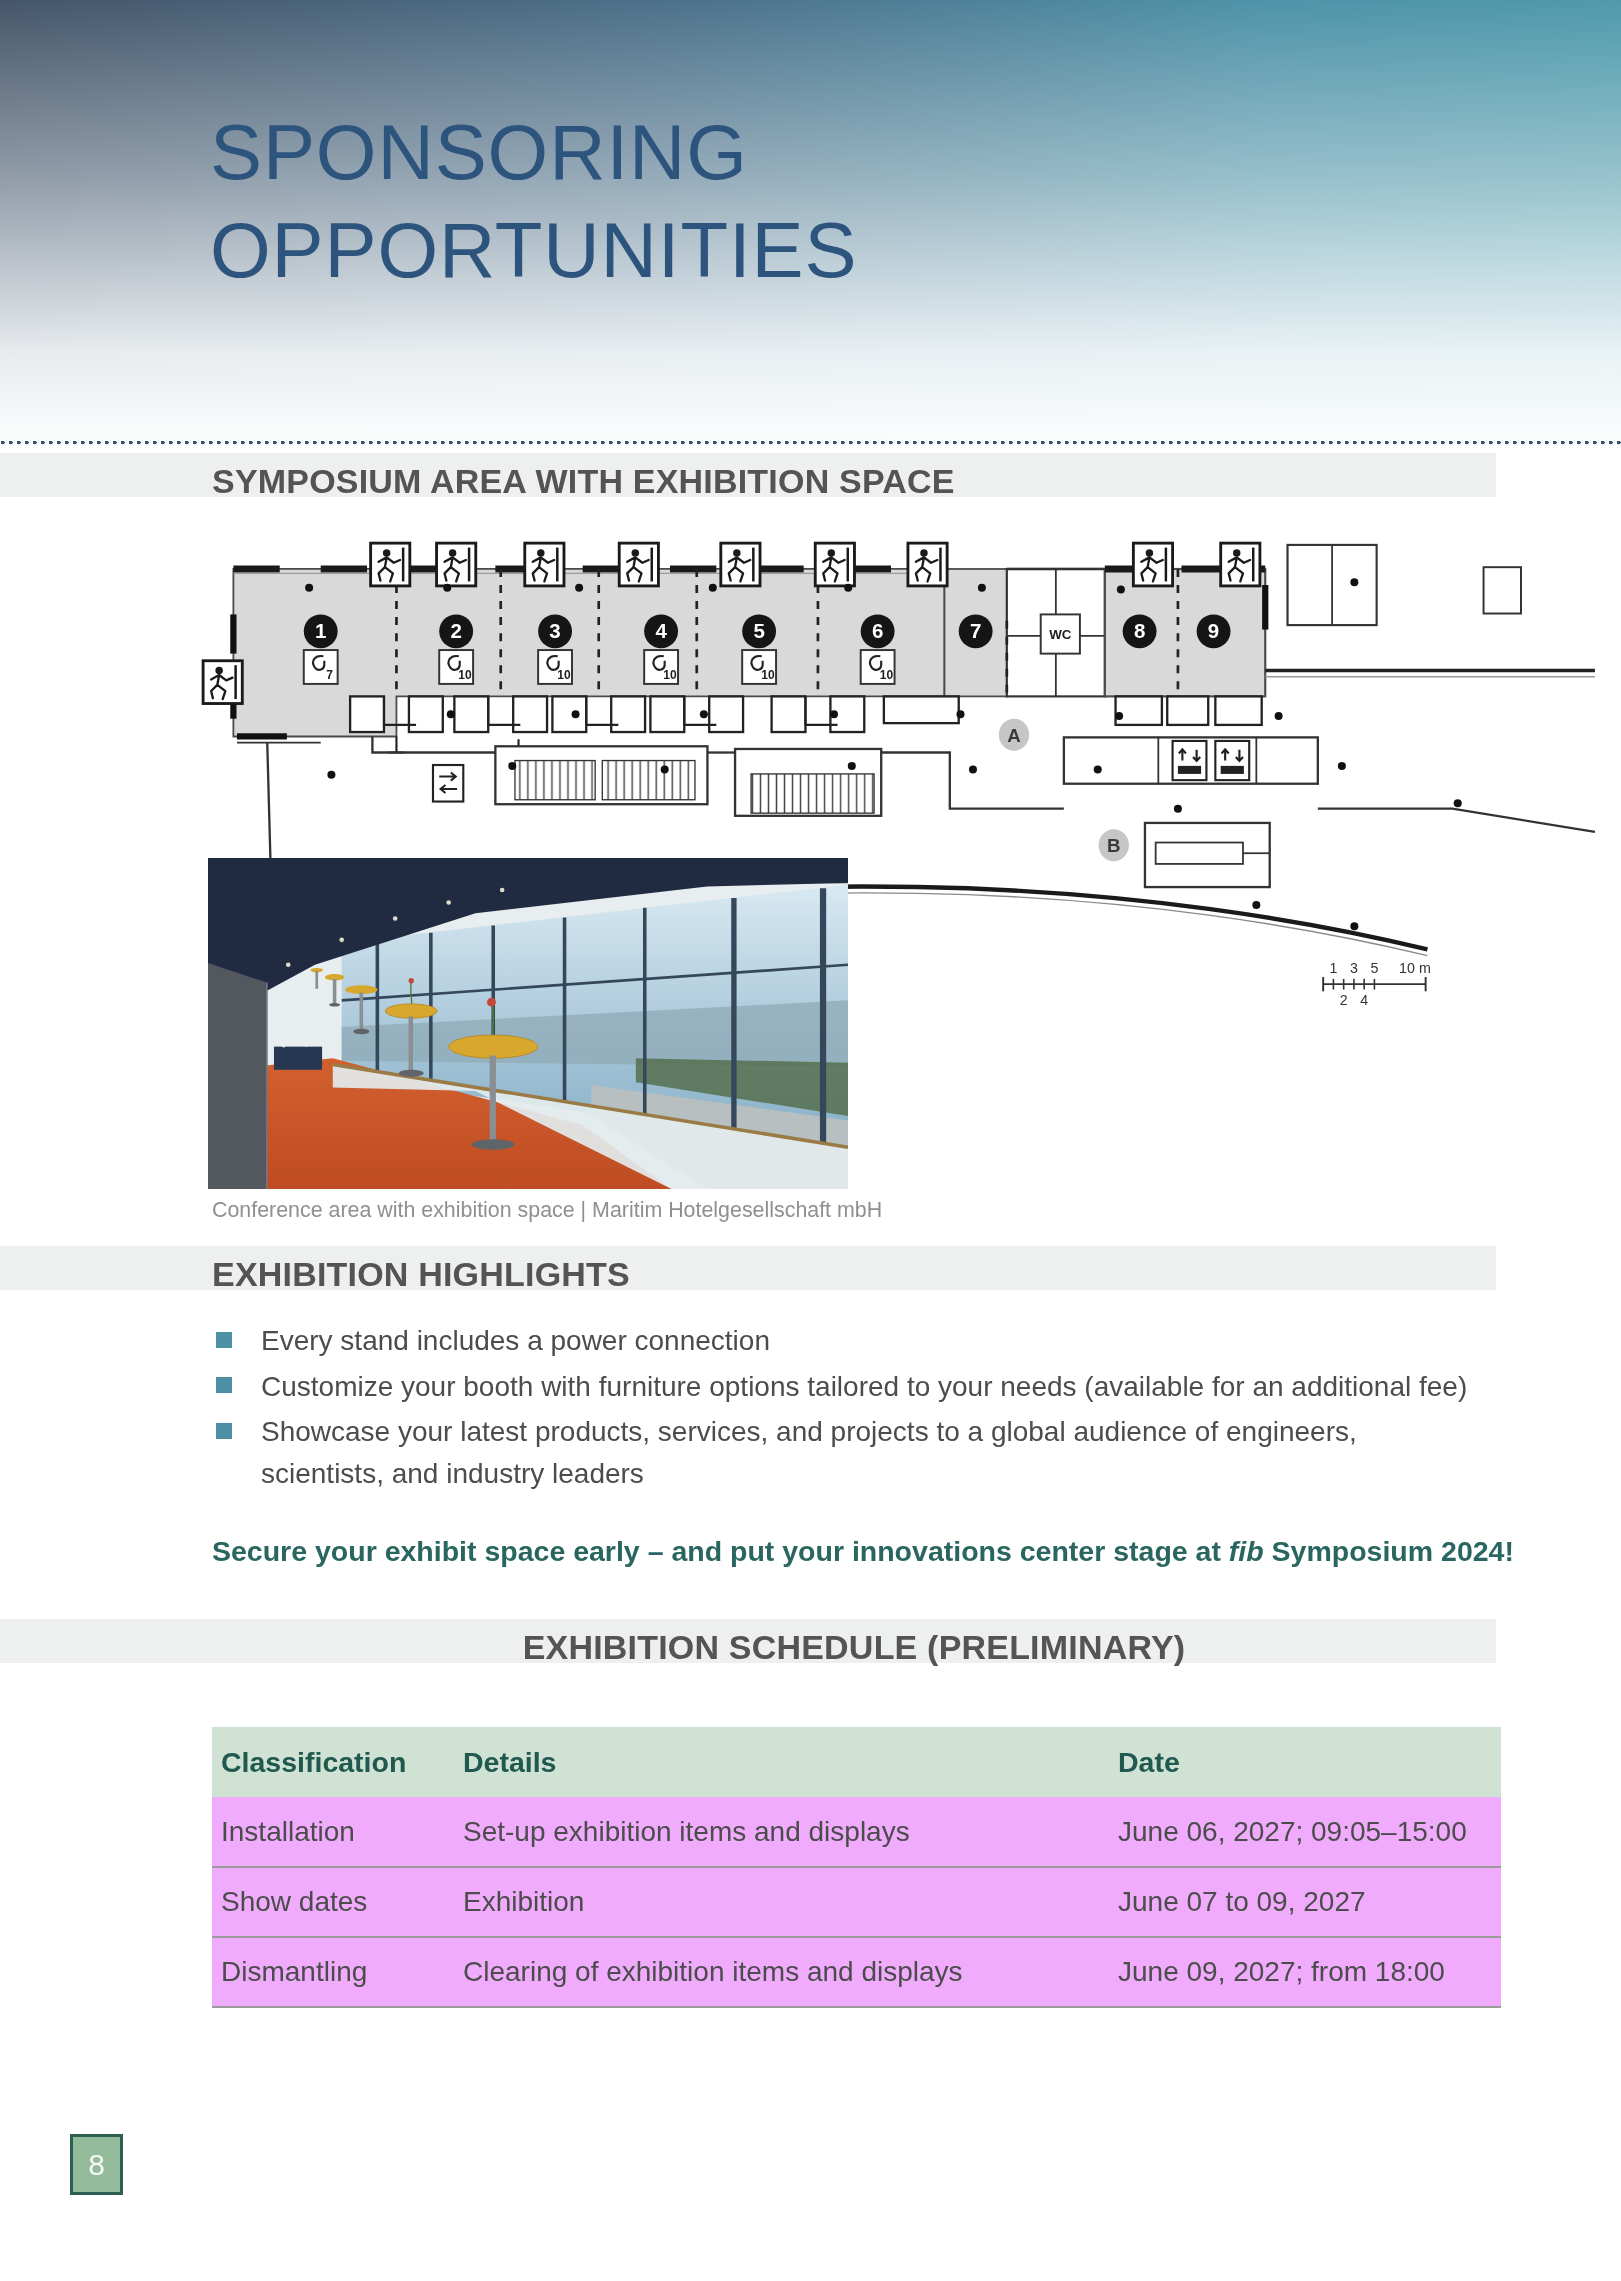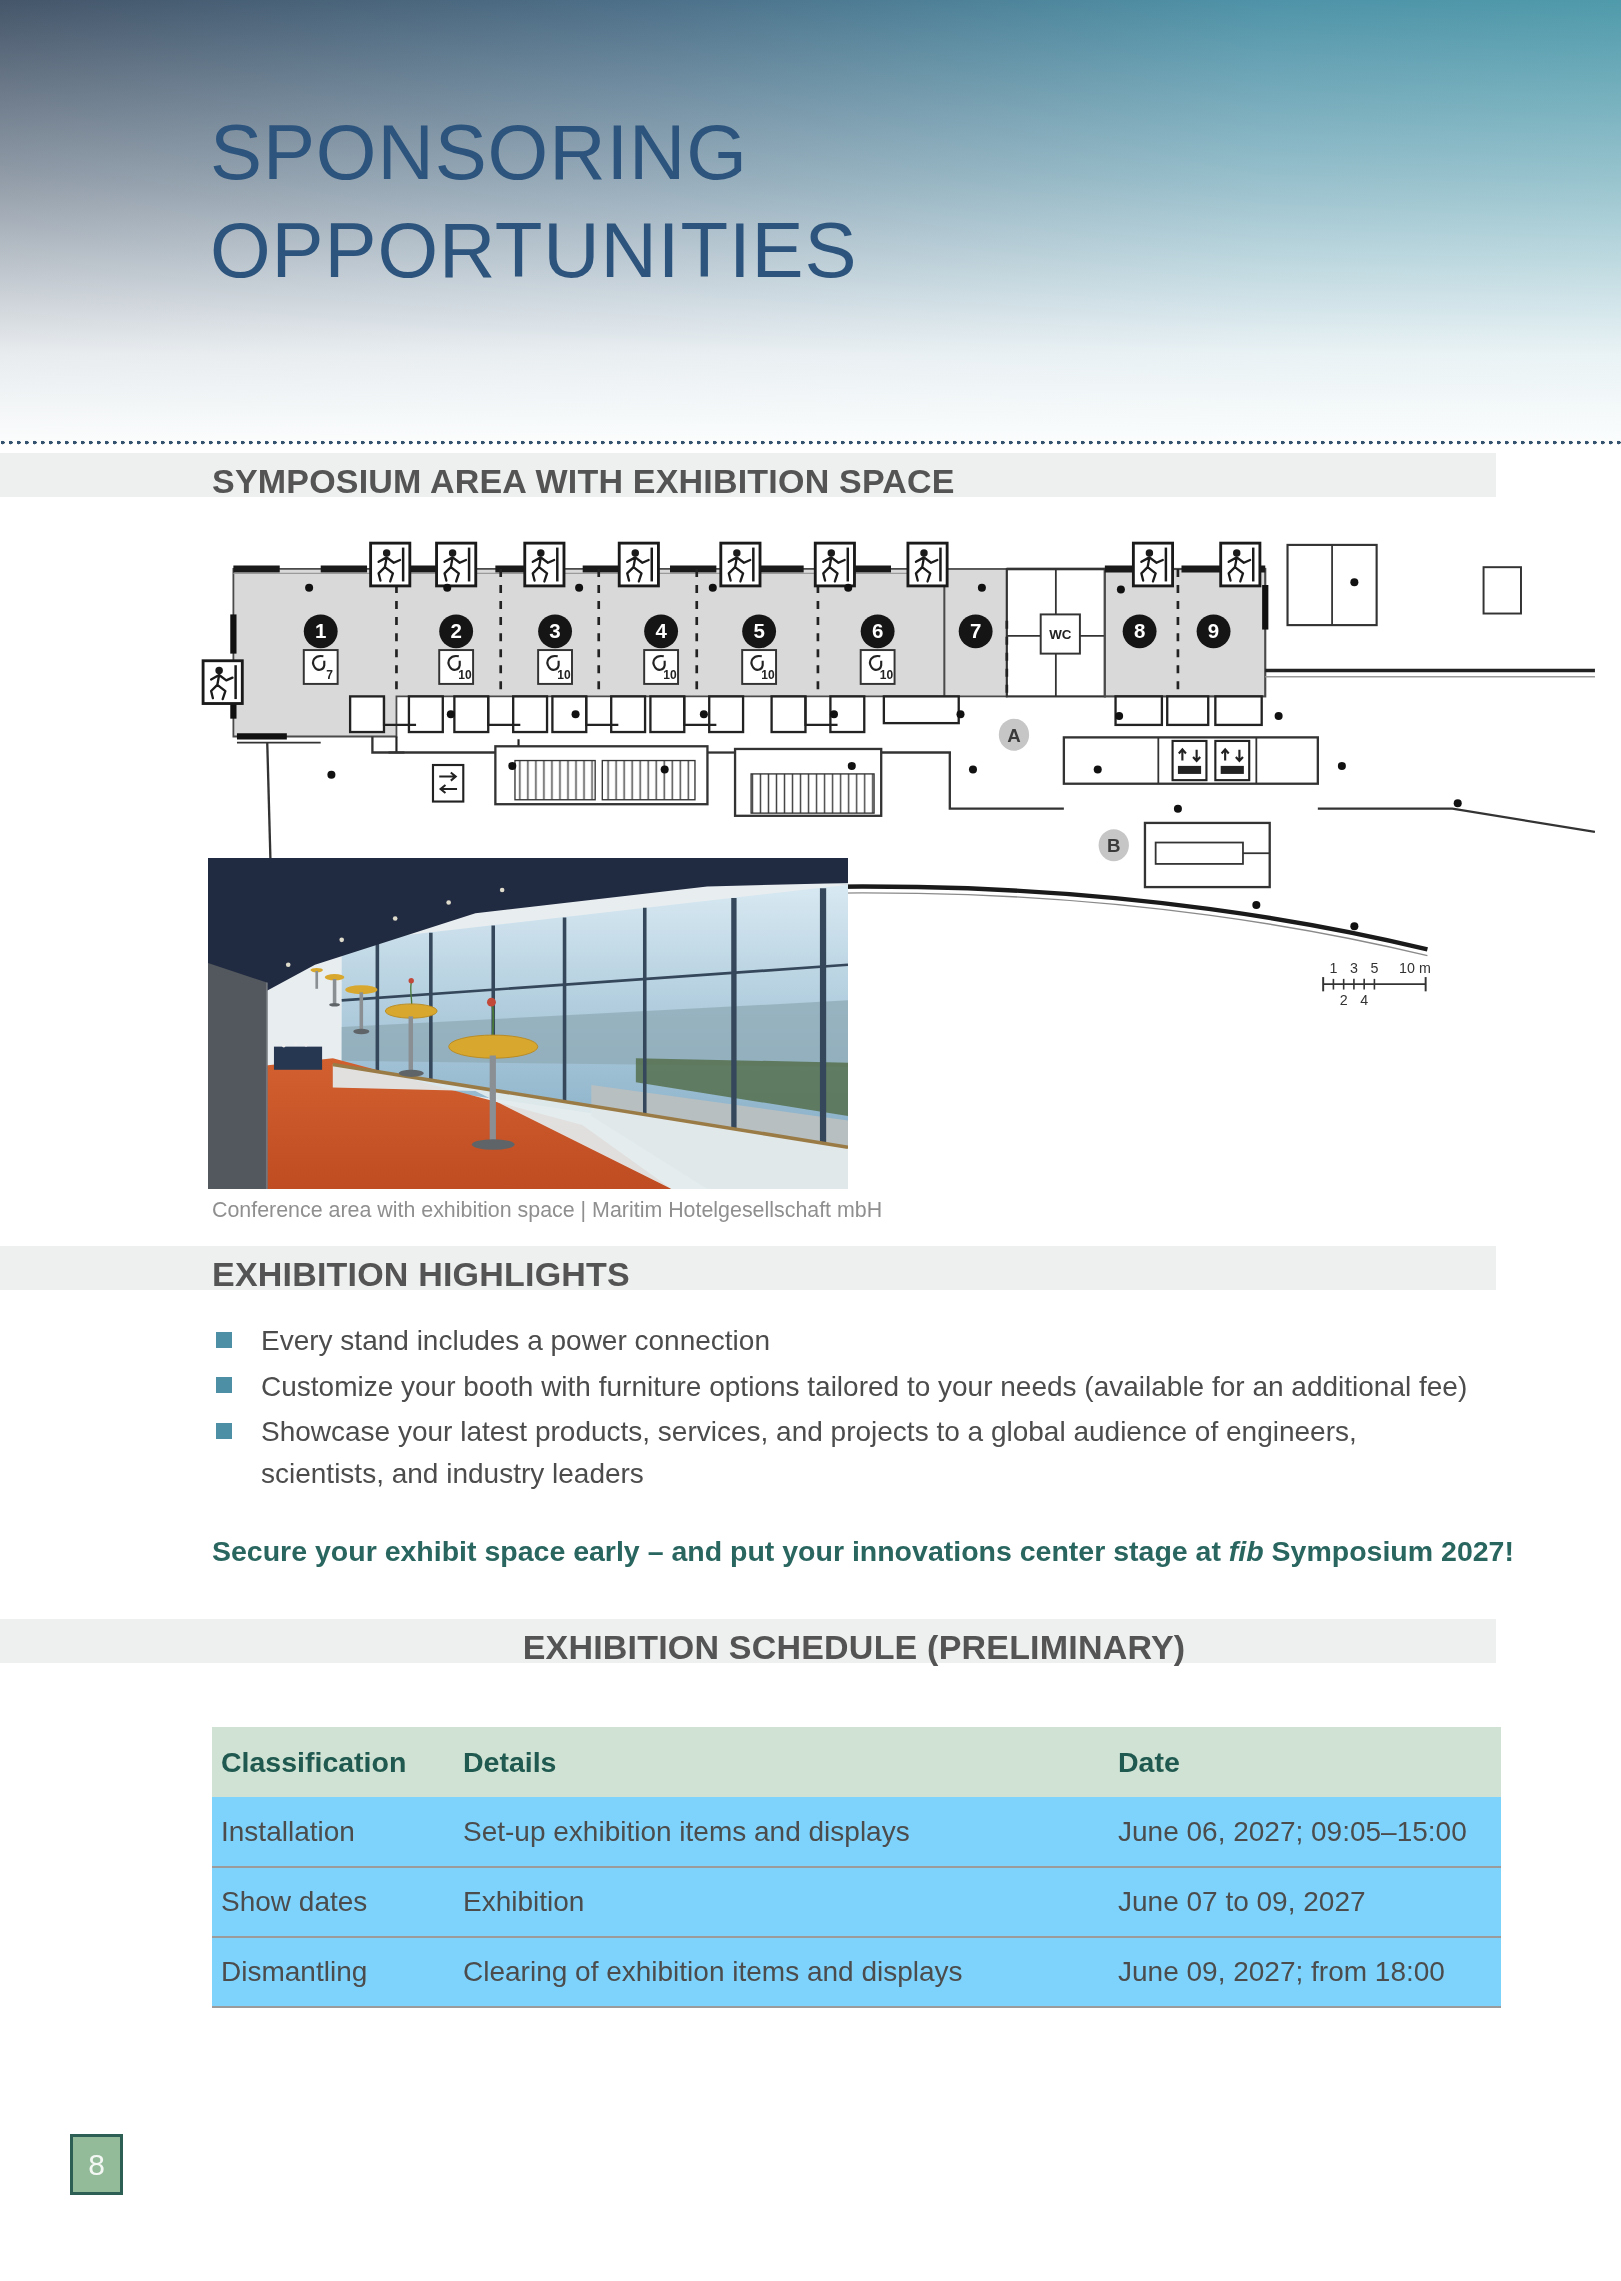--- a/index.html
+++ b/index.html
@@ -48,21 +48,21 @@
   .highlights .bullet { position:absolute; left:0; top:11.6px; width:16px; height:16px; background:#4d90a5; }
 
   .statement { position:absolute; left:212px; top:1534px; font-size:28.5px; font-weight:700; color:#2a6660; line-height:34px; }
   .statement em { font-style:italic; }
 
   
   .schedule { position:absolute; left:212px; top:1727px; width:1289px; border-collapse:collapse; table-layout:fixed; }
   .schedule th { background:#d0e2d3; color:#20594f; font-size:28.5px; font-weight:700;
     text-align:left; height:70px; padding-left:9px;margin-left:44px; }
   .schedule td { font-size:28px; color:#4c4c4c; height:70px; padding-left:9px;
-    border-bottom:2.7px double #9b9b9b; background:#7dd3fc; }
+    border-bottom:2.7px double #9b9b9b; background:#f0abfc; }
 
   
   .page-badge { position:absolute; left:70px; top:2134px; width:53px; height:61px;
     background:#93ba99; border:3.6px solid #2e5f55; display:flex; align-items:center; justify-content:center; }
   .page-badge span { color:#f4f8f4; font-size:30px; }
 </style>
 </head>
 <body>
 
 <div class="page">
@@ -411,21 +411,21 @@
     <li>
       <span class="bullet"></span>
       <span>Customize your booth with furniture options tailored to your needs (available for an additional fee)</span>
     </li>
     <li>
       <span class="bullet"></span>
       <span>Showcase your latest products, services, and projects to a global audience of engineers, scientists, and industry leaders</span>
     </li>
   </ul>
 
-  <p class="statement"><span>Secure your exhibit space early – and put your innovations center stage at </span><em>fib</em><span> Symposium 2027!</span></p>
+  <p class="statement"><span>Secure your exhibit space early – and put your innovations center stage at </span><em>fib</em><span> Symposium 2024!</span></p>
 
   <div class="section-bar bar-schedule">
     <span>EXHIBITION SCHEDULE (PRELIMINARY)</span>
   </div>
 
   <table class="schedule">
     <colgroup>
         <col style="width:242px">
         <col style="width:655px">
         <col style="width:392px">

